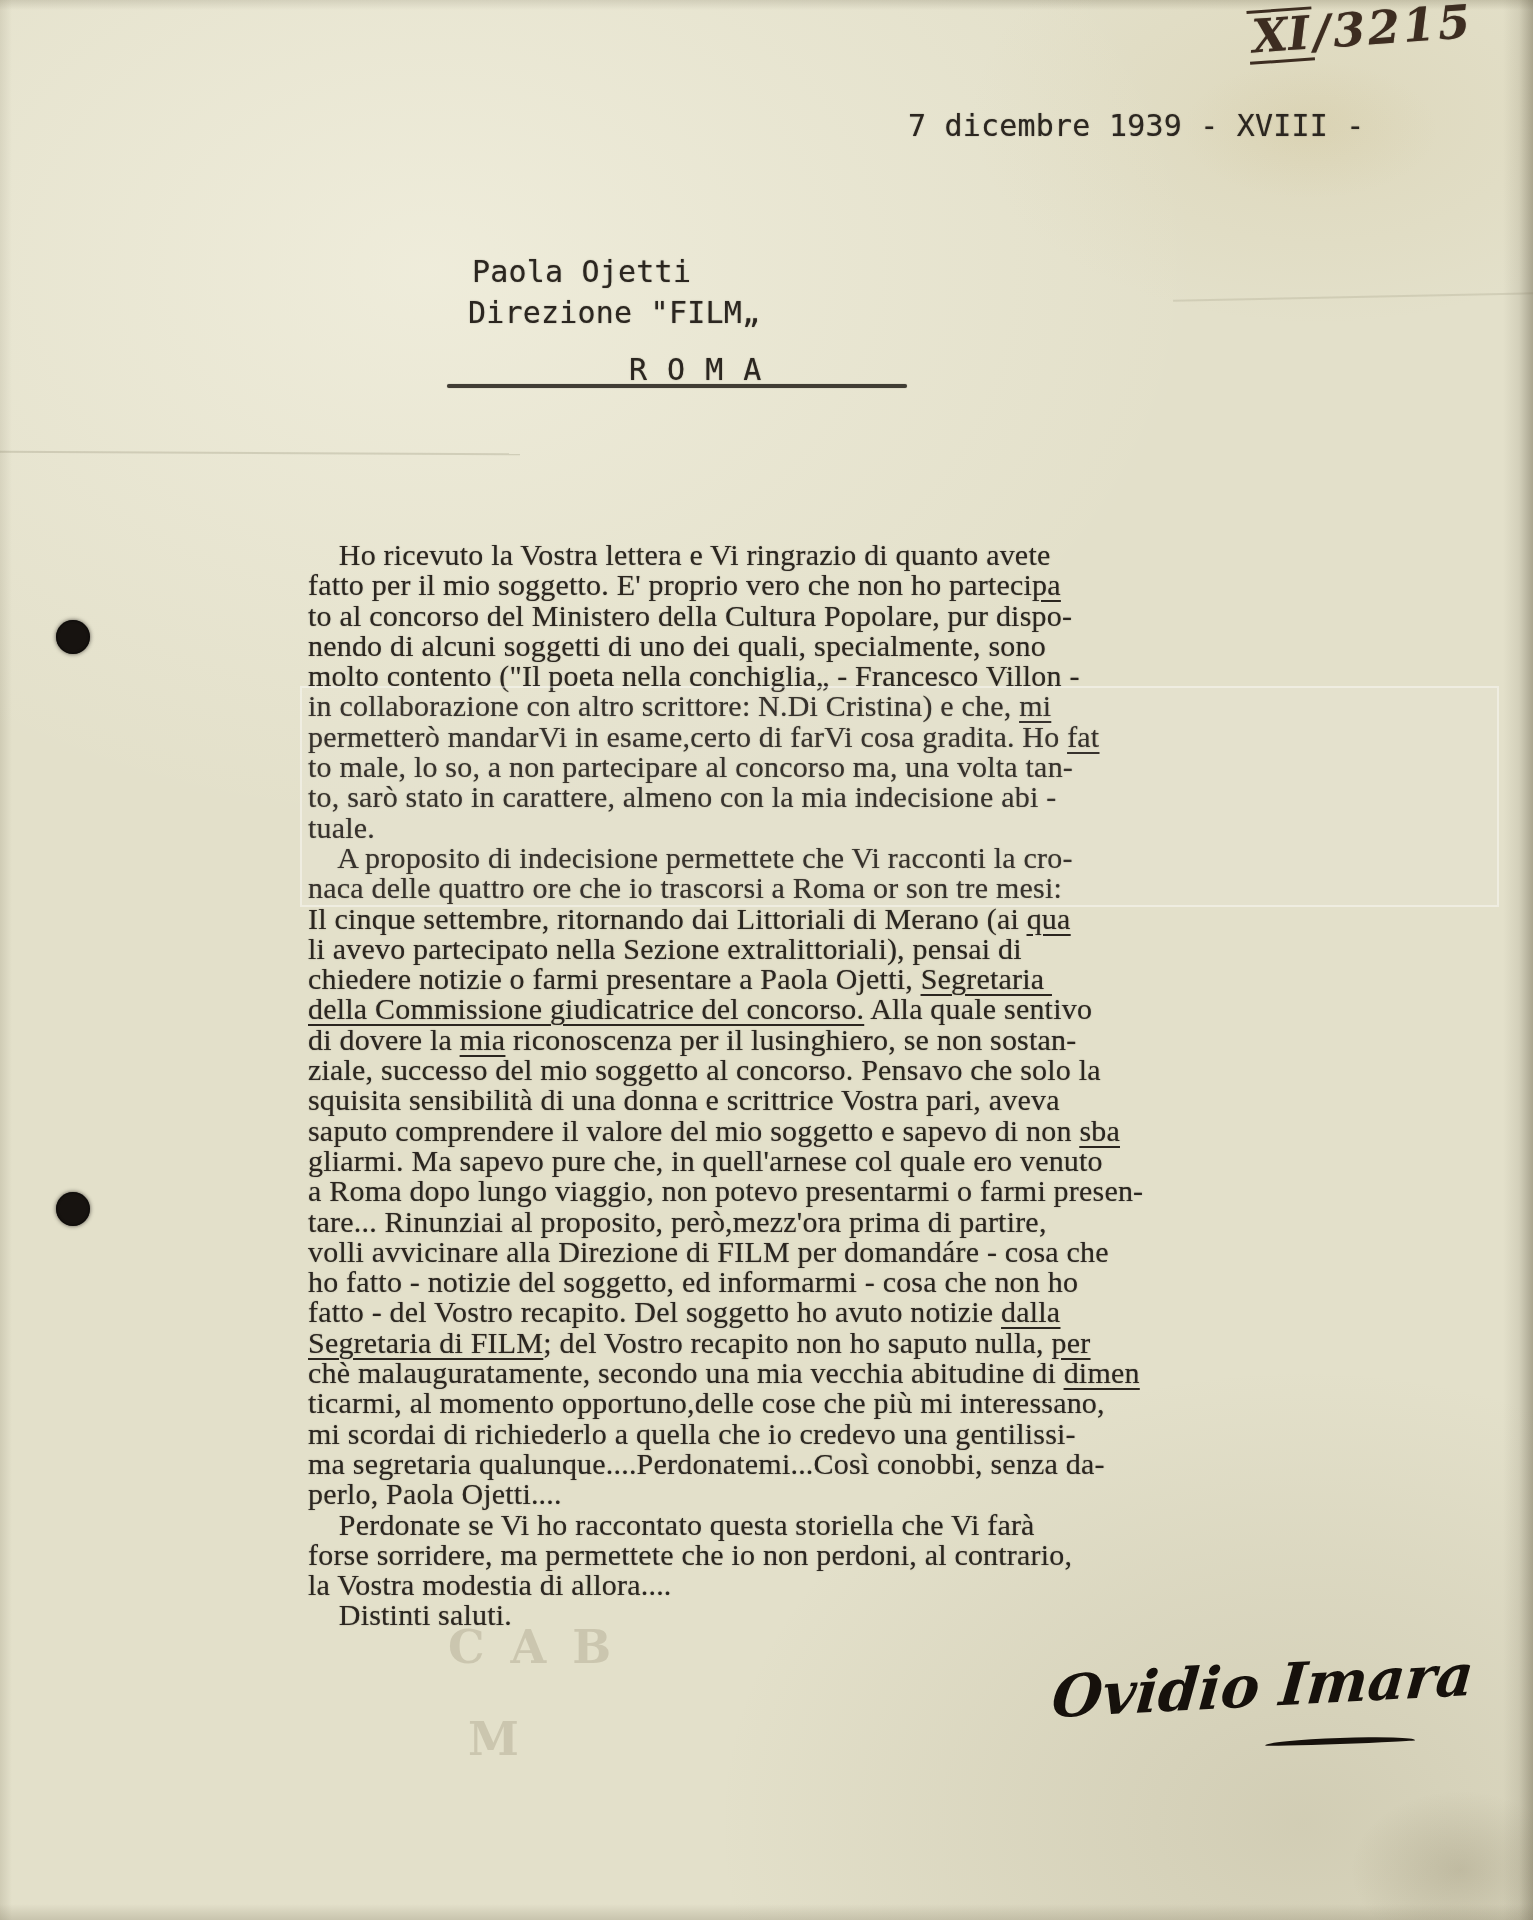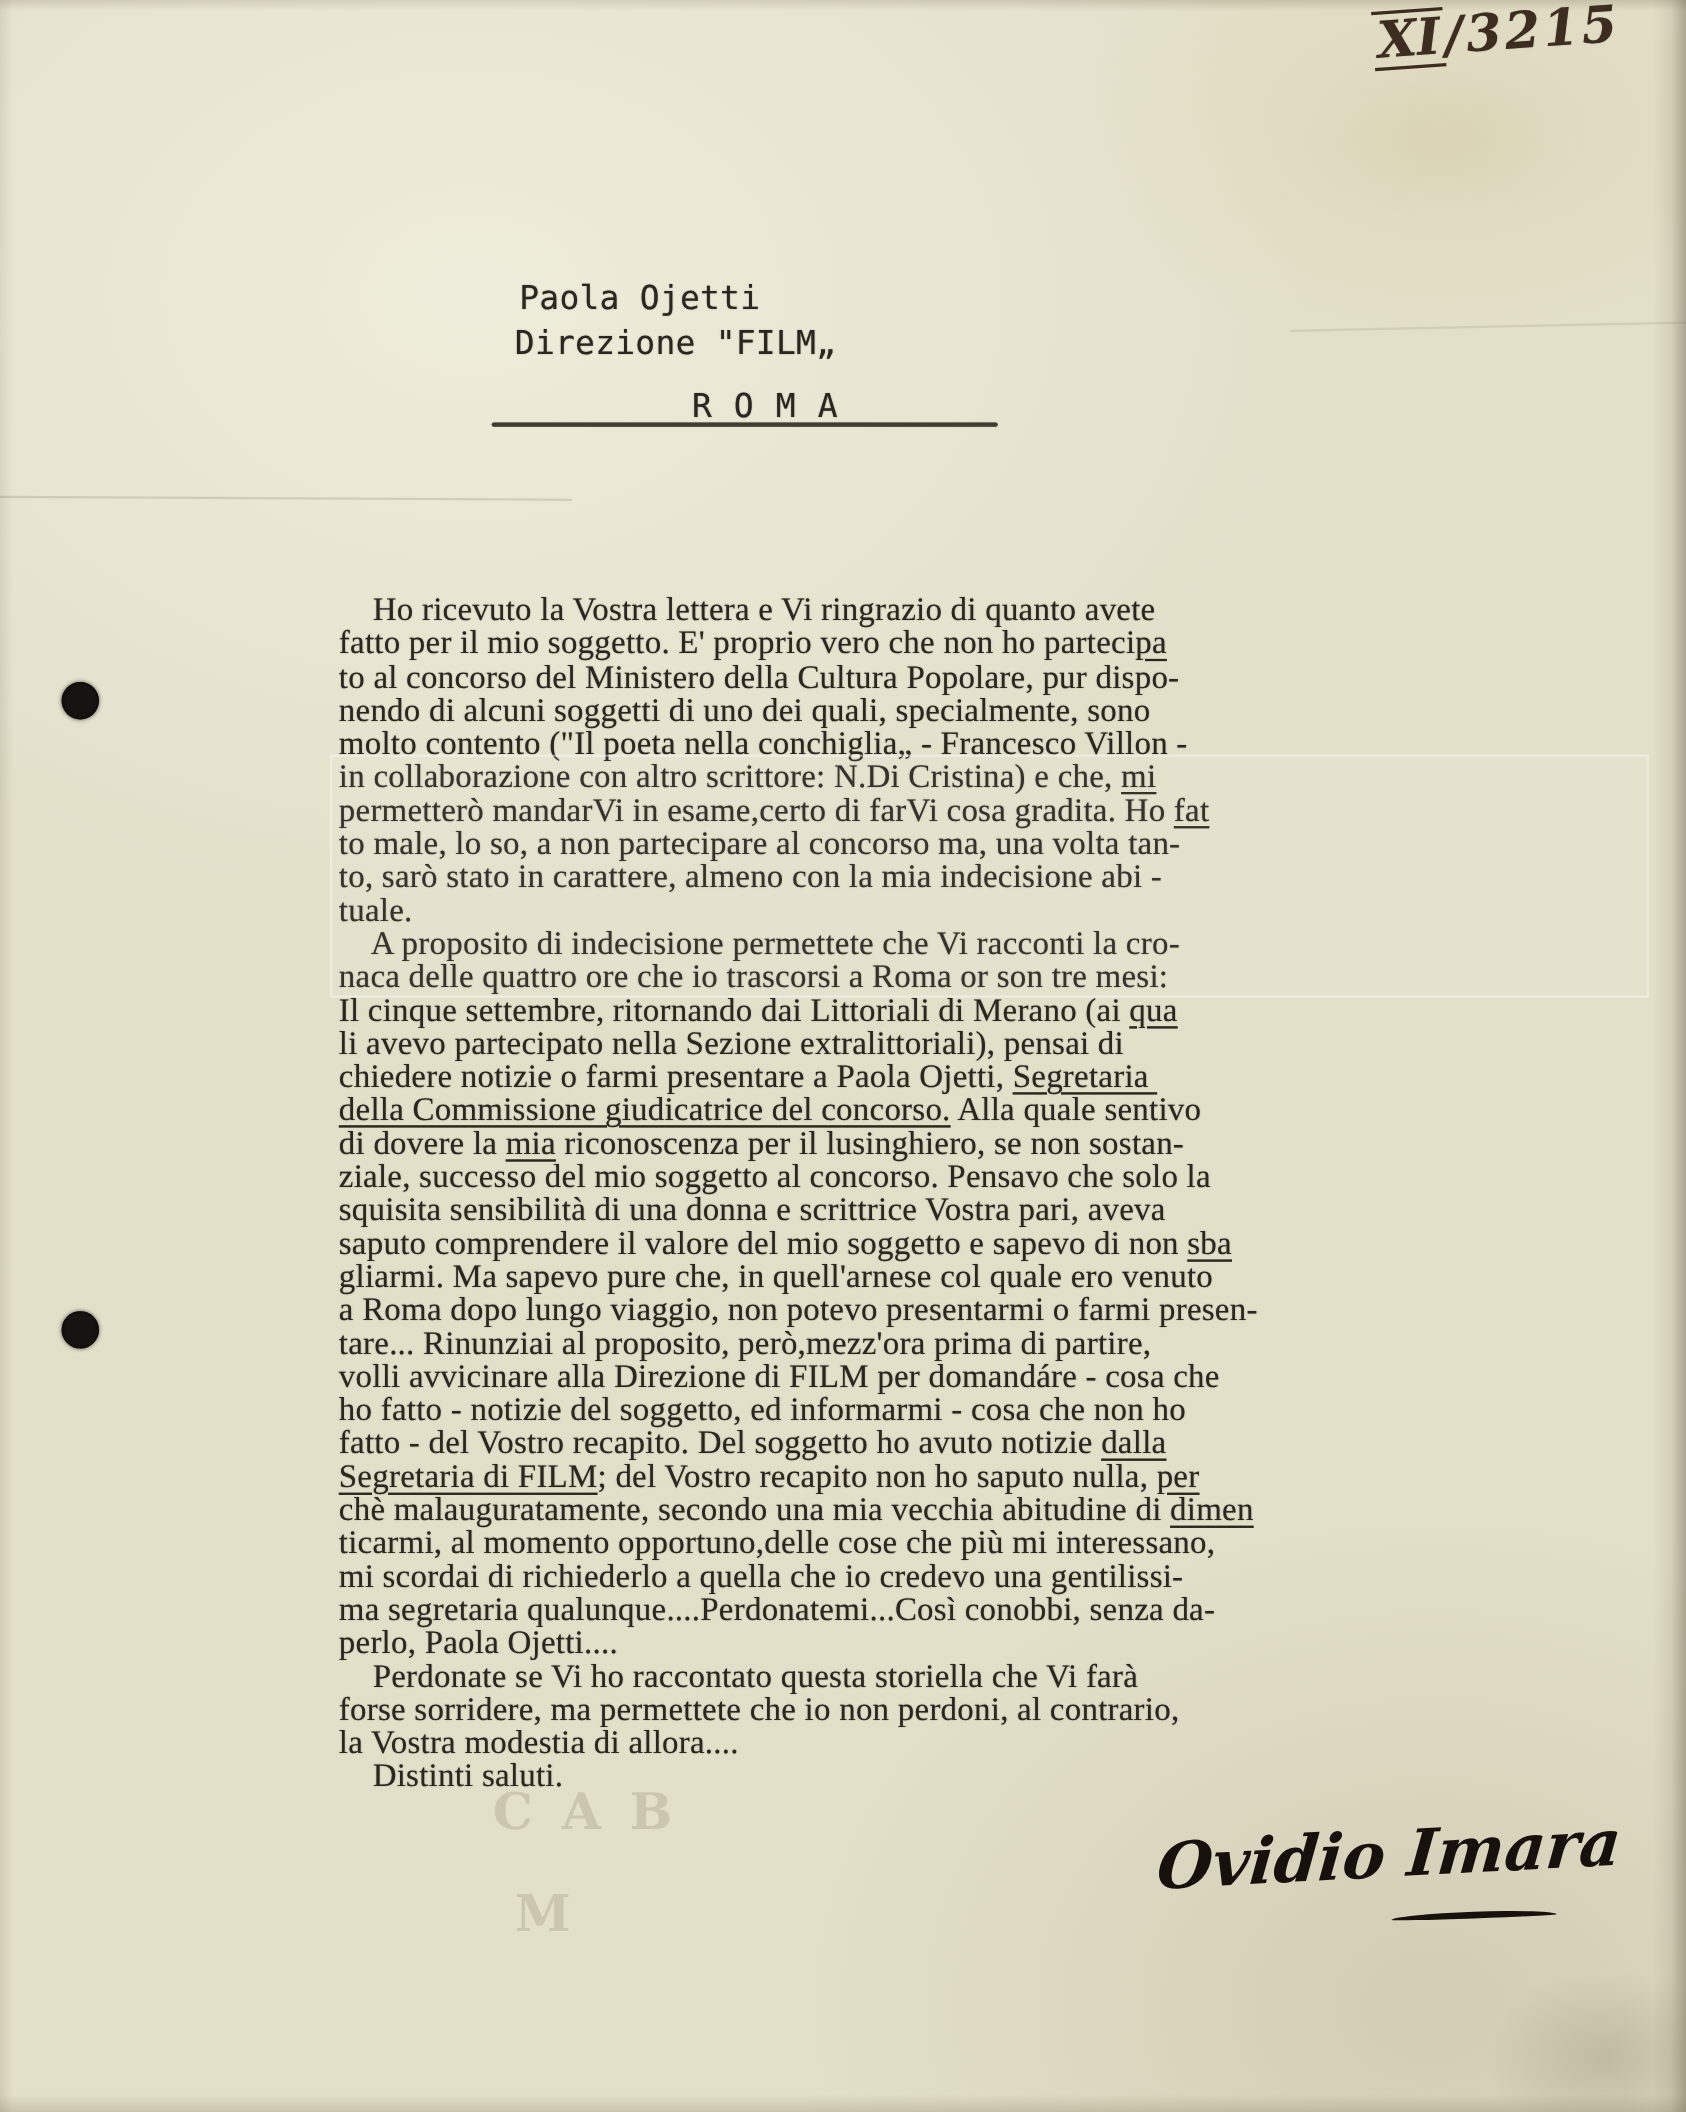--- a/index.html
+++ b/index.html
@@ -121,20 +121,21 @@
   <div class="crease1"></div>
   <div class="crease2"></div>
   <div class="stain1"></div>
   <div class="stain2"></div>
 
   <div class="paper-wm cab">CAB</div>
   <div class="paper-wm m">M</div>
 
   <div class="annotation"><span class="roman">XI</span><span class="num">/3215</span></div>
 
+  <div class="type date">7 dicembre 1939 - XVIII -</div>
 
   <div class="type addr-name">Paola Ojetti</div>
   <div class="type addr-org">Direzione "FILM„</div>
   <div class="type addr-city">R O M A</div>
   <div class="city-underline"></div>
 
   <div class="body-block type"><div class="line"><span>    Ho ricevuto la Vostra lettera e Vi ringrazio di quanto avete</span></div><div class="line"><span>fatto per il mio soggetto. E' proprio vero che non ho parteci</span><span class="u">pa</span></div><div class="line"><span>to al concorso del Ministero della Cultura Popolare, pur dispo-</span></div><div class="line"><span>nendo di alcuni soggetti di uno dei quali, specialmente, sono</span></div><div class="line"><span>molto contento ("Il poeta nella conchiglia„ - Francesco Villon -</span></div><div class="line"><span>in collaborazione con altro scrittore: N.Di Cristina) e che, </span><span class="u">mi</span></div><div class="line"><span>permetterò mandarVi in esame,certo di farVi cosa gradita. Ho </span><span class="u">fat</span></div><div class="line"><span>to male, lo so, a non partecipare al concorso ma, una volta tan-</span></div><div class="line"><span>to, sarò stato in carattere, almeno con la mia indecisione abi -</span></div><div class="line"><span>tuale.</span></div><div class="line"><span>    A proposito di indecisione permettete che Vi racconti la cro-</span></div><div class="line"><span>naca delle quattro ore che io trascorsi a Roma or son tre mesi:</span></div><div class="line"><span>Il cinque settembre, ritornando dai Littoriali di Merano (ai </span><span class="u">qua</span></div><div class="line"><span>li avevo partecipato nella Sezione extralittoriali), pensai di</span></div><div class="line"><span>chiedere notizie o farmi presentare a Paola Ojetti, </span><span class="u">Segretaria </span></div><div class="line"><span class="u">della Commissione giudicatrice del concorso.</span><span> Alla quale sentivo</span></div><div class="line"><span>di dovere la </span><span class="u">mia</span><span> riconoscenza per il lusinghiero, se non sostan-</span></div><div class="line"><span>ziale, successo del mio soggetto al concorso. Pensavo che solo la</span></div><div class="line"><span>squisita sensibilità di una donna e scrittrice Vostra pari, aveva</span></div><div class="line"><span>saputo comprendere il valore del mio soggetto e sapevo di non </span><span class="u">sba</span></div><div class="line"><span>gliarmi. Ma sapevo pure che, in quell'arnese col quale ero venuto</span></div><div class="line"><span>a Roma dopo lungo viaggio, non potevo presentarmi o farmi presen-</span></div><div class="line"><span>tare... Rinunziai al proposito, però,mezz'ora prima di partire,</span></div><div class="line"><span>volli avvicinare alla Direzione di FILM per domandáre - cosa che</span></div><div class="line"><span>ho fatto - notizie del soggetto, ed informarmi - cosa che non ho</span></div><div class="line"><span>fatto - del Vostro recapito. Del soggetto ho avuto notizie </span><span class="u">dalla</span></div><div class="line"><span class="u">Segretaria di FILM</span><span>; del Vostro recapito non ho saputo nulla, </span><span class="u">per</span></div><div class="line"><span>chè malauguratamente, secondo una mia vecchia abitudine di </span><span class="u">dimen</span></div><div class="line"><span>ticarmi, al momento opportuno,delle cose che più mi interessano,</span></div><div class="line"><span>mi scordai di richiederlo a quella che io credevo una gentilissi-</span></div><div class="line"><span>ma segretaria qualunque....Perdonatemi...Così conobbi, senza da-</span></div><div class="line"><span>perlo, Paola Ojetti....</span></div><div class="line"><span>    Perdonate se Vi ho raccontato questa storiella che Vi farà</span></div><div class="line"><span>forse sorridere, ma permettete che io non perdoni, al contrario,</span></div><div class="line"><span>la Vostra modestia di allora....</span></div><div class="line"><span>    Distinti saluti.</span></div></div>
 
   <div class="signature">Ovidio Imara</div>
   <div class="signature-flourish"></div>

